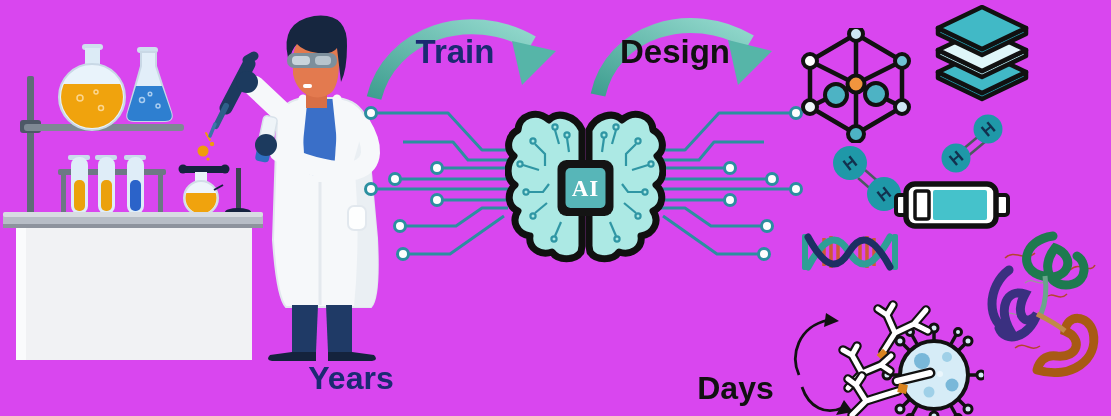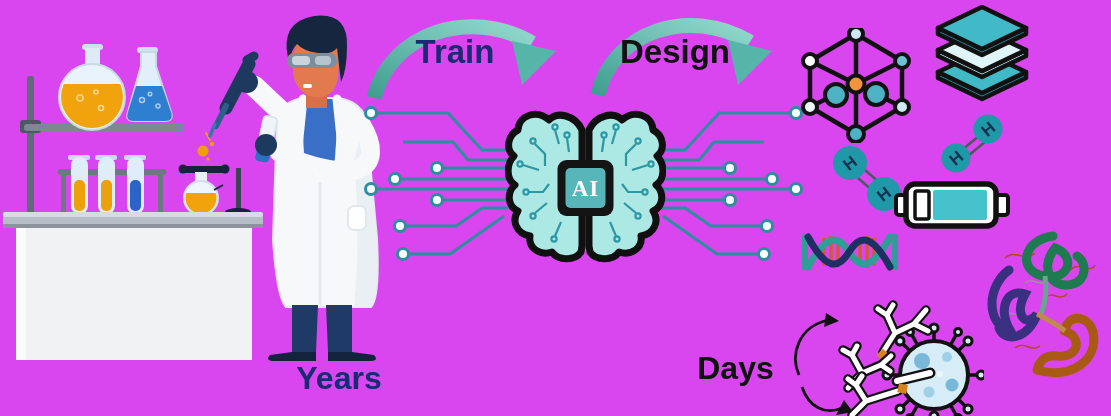--- a/index.html
+++ b/index.html
@@ -1,21 +1,21 @@
 <!DOCTYPE html>
 <html><head>
 <meta charset="utf-8">
 <style>
   html,body{margin:0;padding:0;background:#fdfefe;}
   #scene{position:relative;width:1111px;height:416px;overflow:hidden;background:#d946ef;
          font-family:"Liberation Sans", sans-serif;}
   .abs{position:absolute;}
   .caption{font-weight:bold;font-size:32px;letter-spacing:0;}
   .caption.navy{color:#1b2a72;}
-  .caption.black{color:#111111;}
+  .caption.black{color:#111111;margin-top:20px;}
   svg text{font-family:"Liberation Sans", sans-serif;}
   text.arrowlabel{font-size:33px;font-weight:bold;}
   text.chiplabel{font-family:"Liberation Serif", serif;font-size:23px;font-weight:bold;fill:#ffffff;letter-spacing:1px;}
   text.atomlabel{font-size:17px;font-weight:bold;fill:#12314e;}
 </style>
 </head>
 <body>
 
 <div id="scene">
 
@@ -409,16 +409,16 @@
       <path d="M66,93 L80,78 M80,78 L70,60 M70,60 L61,55 M70,60 L75,51 M80,78 L99,70 M99,70 L109,61 M99,70 L108,76" stroke="#111111" stroke-width="9.5" fill="none" stroke-linecap="round"></path>
       <path d="M66,93 L80,78 M80,78 L70,60 M70,60 L61,55 M70,60 L75,51 M80,78 L99,70 M99,70 L109,61 M99,70 L108,76" stroke="#ffffff" stroke-width="5" fill="none" stroke-linecap="round"></path>
     </g>
     <g>
       <path d="M70,120 L84,106 M84,106 L74,90 M74,90 L66,84 M74,90 L80,81 M84,106 L103,100 M103,100 L116,96" stroke="#111111" stroke-width="9.5" fill="none" stroke-linecap="round"></path>
       <path d="M70,120 L84,106 M84,106 L74,90 M74,90 L66,84 M74,90 L80,81 M84,106 L103,100 M103,100 L116,96" stroke="#ffffff" stroke-width="5" fill="none" stroke-linecap="round"></path>
       <rect x="116" y="89" width="9" height="9" transform="rotate(12 120 94)" fill="#d9831f"></rect>
     </g>
   </svg>
 
-  <div class="abs caption navy" style="left:284px;top:360px;width:110px;text-align:center">Years</div>
+  <div class="abs caption navy" style="left:296px;top:360px;width:110px;text-align:center">Years</div>
   <div class="abs caption black" style="left:688px;top:350px;width:95px;text-align:center">Days</div>
 
 </div>
 
 </body></html>

